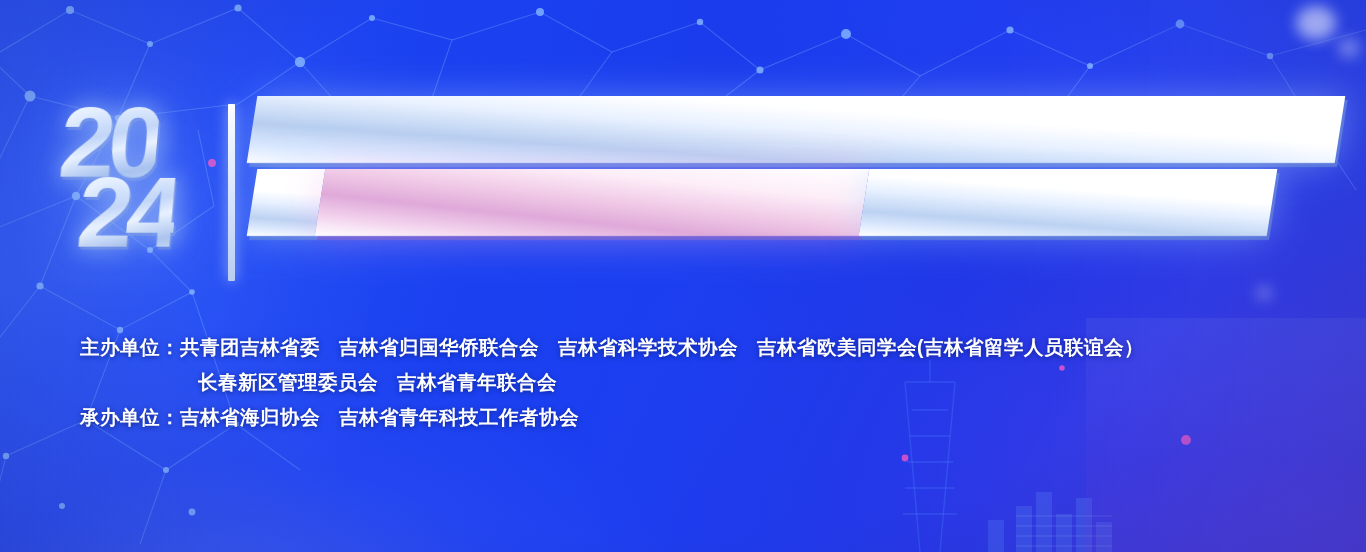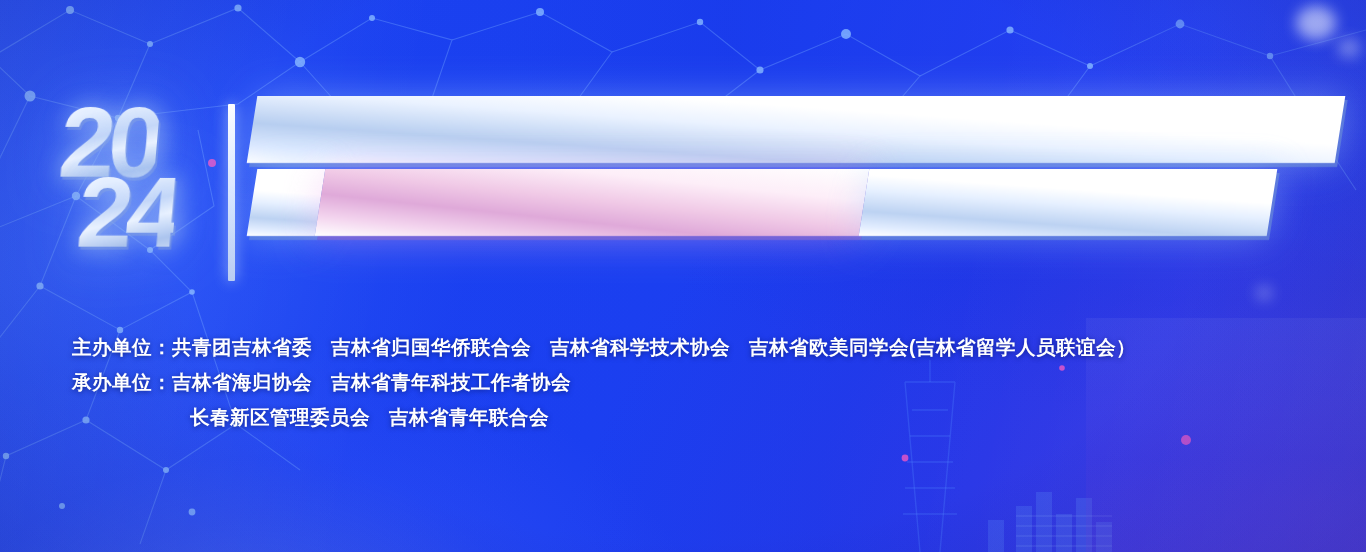--- a/index.html
+++ b/index.html
@@ -109,21 +109,21 @@
     filter: drop-shadow(3px 4px 0 rgba(110,145,215,0.60)) drop-shadow(0 0 18px rgba(170,205,255,0.40));
   }
   .t-pink {
     background: linear-gradient(186deg, #ffffff 0%, #fdeef8 26%, #f0c9e6 48%, #dfa9d9 66%, #f3d4ee 84%, #ffffff 100%);
     filter: drop-shadow(3px 4px 0 rgba(150,110,200,0.55)) drop-shadow(0 0 20px rgba(240,180,240,0.45));
   }
 
   
   .orgs {
     position: absolute;
-    left: 72px; top: 330px;
+    left: 80px; top: 330px;
     color: #ffffff;
     font-size: 19.5px;
     font-weight: 700;
     line-height: 35px;
     letter-spacing: 0.5px;
     text-shadow: 0 1px 5px rgba(10,25,110,0.75);
     white-space: nowrap;
   }
   .org-row { display: block; }
   .org-label { display: inline-block; }
@@ -242,23 +242,23 @@
     </div>
   </div>
 
   <div class="orgs">
 
     <div class="org-row">
       <span class="org-label">主办单位：</span><span class="org-item">共青团吉林省委</span><span class="org-item">吉林省归国华侨联合会</span><span class="org-item">吉林省科学技术协会</span><span class="org-item">吉林省欧美同学会(吉林省留学人员联谊会）</span>
     </div>
 
     <div class="org-row">
+      <span class="org-indent"></span><span class="org-item">长春新区管理委员会</span><span class="org-item">吉林省青年联合会</span>
+    </div>
+
+    <div class="org-row">
       <span class="org-label">承办单位：</span><span class="org-item">吉林省海归协会</span><span class="org-item">吉林省青年科技工作者协会</span>
     </div>
 
-    <div class="org-row">
-      <span class="org-indent"></span><span class="org-item">长春新区管理委员会</span><span class="org-item">吉林省青年联合会</span>
-    </div>
-
 
   </div>
 
 </div>
 
 </body></html>

